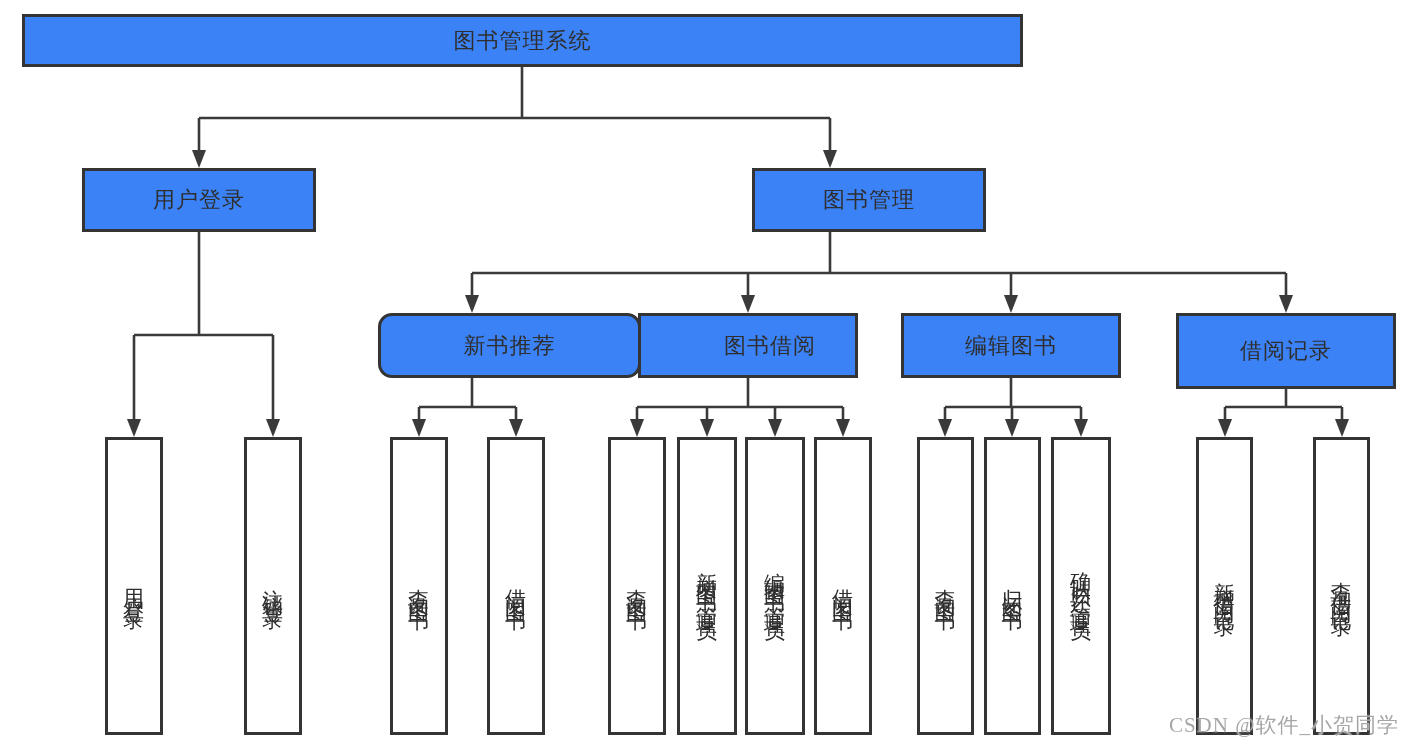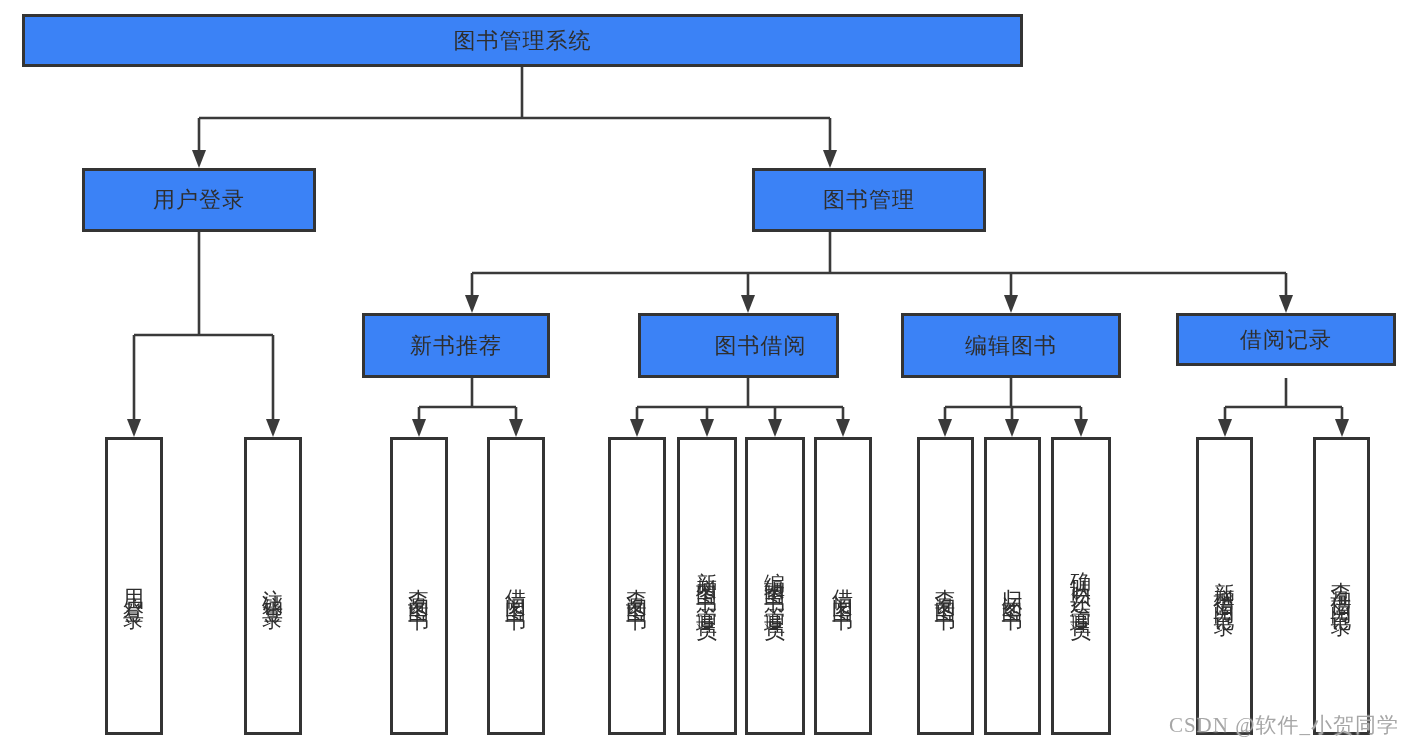--- a/index.html
+++ b/index.html
@@ -99,24 +99,24 @@
       <polygon points="1218,419 1232,419 1225,437"></polygon>
     <path d="M1342 407 V421"></path>
       <polygon points="1335,419 1349,419 1342,437"></polygon>
   </svg>
 
   <div class="node" style="left:22px;top:14px;width:1001px;height:53px;">图书管理系统</div>
 
   <div class="node" style="left:82px;top:168px;width:234px;height:64px;">用户登录</div>
   <div class="node" style="left:712px;top:168px;width:234px;height:64px;margin-left:40px;">图书管理</div>
 
-  <div class="node" style="left:362px;top:313px;width:188px;height:65px;">新书推荐</div>
-  <div class="node" style="left:638px;top:313px;width:201px;height:65px;padding-left:44px;">图书借阅</div>
+  <div class="node" style="left:378px;top:313px;width:263px;height:65px;border-radius:14px;">新书推荐</div>
+  <div class="node" style="left:638px;top:313px;width:220px;height:65px;padding-left:44px;">图书借阅</div>
   <div class="node" style="left:901px;top:313px;width:220px;height:65px;">编辑图书</div>
-  <div class="node" style="left:1176px;top:313px;width:220px;height:53px;">借阅记录</div>
+  <div class="node" style="left:1176px;top:313px;width:220px;height:76px;">借阅记录</div>
 
   <div class="leaf" style="left:105px;top:437px;width:58px;height:298px;">用户登录</div>
   <div class="leaf" style="left:244px;top:437px;width:58px;height:298px;">注销登录</div>
 
   <div class="leaf" style="left:390px;top:437px;width:58px;height:298px;">查询图书</div>
   <div class="leaf" style="left:487px;top:437px;width:58px;height:298px;">借阅图书</div>
 
   <div class="leaf" style="left:608px;top:437px;width:58px;height:298px;">查询图书</div>
   <div class="leaf" style="left:677px;top:437px;width:60px;height:298px;">新增图书（管理员）</div>
   <div class="leaf" style="left:745px;top:437px;width:60px;height:298px;">编辑图书（管理员）</div>

